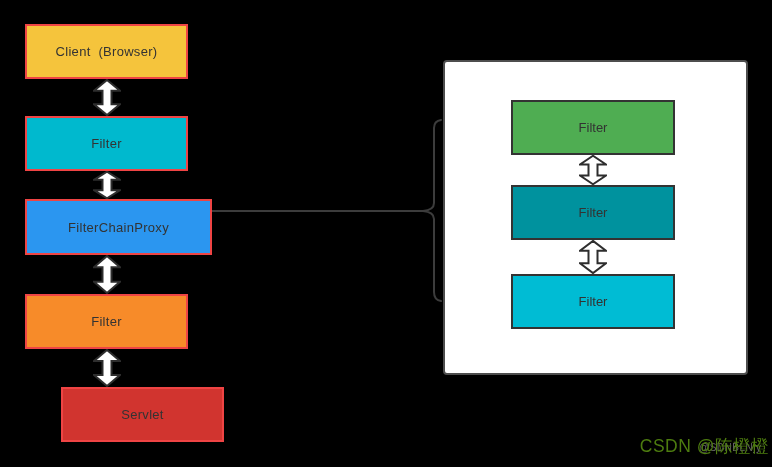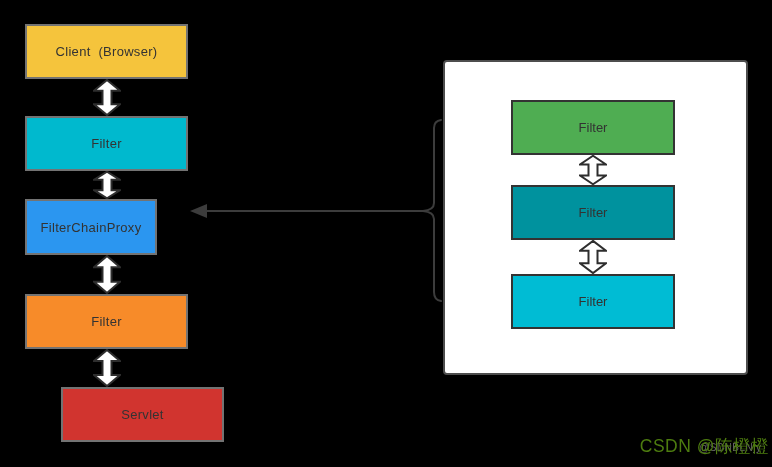--- a/index.html
+++ b/index.html
@@ -3,28 +3,28 @@
 <meta charset="utf-8">
 <style>
   html,body{margin:0;padding:0;}
   body{width:772px;height:467px;overflow:hidden;font-family:"Liberation Sans",sans-serif;}
   #canvas{position:relative;width:772px;height:467px;background:#000;}
 
   
   #connector-layer{position:absolute;left:0;top:0;width:772px;height:467px;z-index:1;}
 
   
-  .node{position:absolute;border:2px solid #737373;box-sizing:border-box;
+  .node{position:absolute;border:2px solid #ef4444;box-sizing:border-box;
         display:flex;align-items:center;justify-content:center;
         font-size:13px;color:#333;z-index:2;white-space:pre;letter-spacing:.3px;}
 
   
   #n-client {left:25px;top:24px; width:163px;height:55px;}
   #n-f1     {left:25px;top:116px;width:163px;height:55px;}
-  #n-fcp    {left:25px;top:199px;width:132px;height:56px;}
+  #n-fcp    {left:25px;top:199px;width:187px;height:56px;}
   #n-f2     {left:25px;top:294px;width:163px;height:55px;}
   #n-servlet{left:25px;top:387px;width:163px;height:55px;margin-left:36px;}
 
   
   .varrow{position:absolute;z-index:3;display:block;}
   #a1{left:93px;top:79px; width:28px;height:37px;}
   #a2{left:93px;top:171px;width:28px;height:28px;}
   #a3{left:93px;top:255px;width:28px;height:39px;}
   #a4{left:93px;top:349px;width:28px;height:38px;}
 

